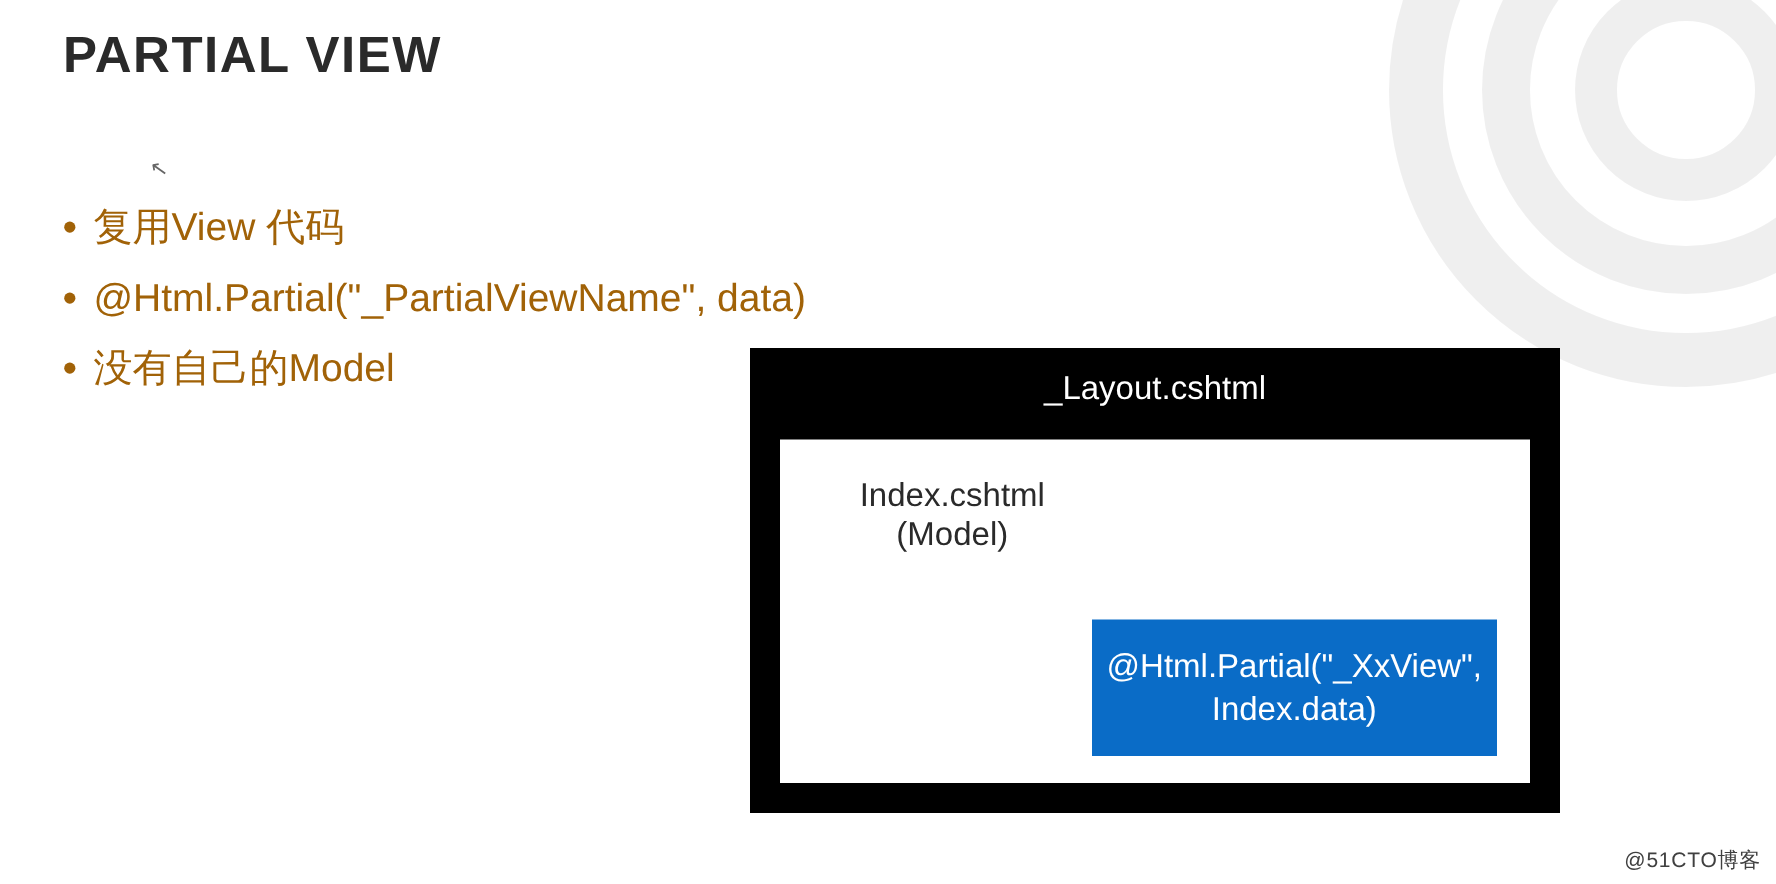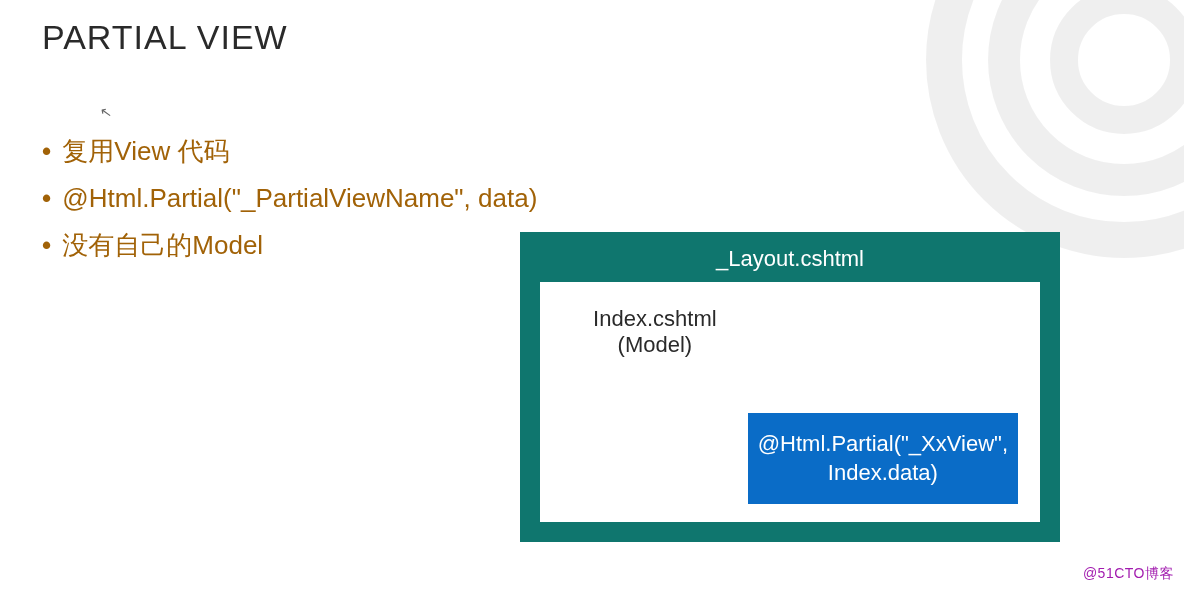--- a/index.html
+++ b/index.html
@@ -19,21 +19,21 @@
       height: 400px;
       opacity: 0.06;
       pointer-events: none;
     }
     .bg-swirl svg { width: 100%; height: 100%; }
     .title {
       position: absolute;
       top: 18px;
       left: 42px;
       font-size: 34px;
-      font-weight: 400;
+      font-weight: 700;
       letter-spacing: 1px;
       color: #2a2a2a;
     }
     .cursor {
       position: absolute;
       top: 104px;
       left: 100px;
       font-size: 14px;
       color: #666;
       transform: rotate(-10deg);
@@ -48,27 +48,28 @@
     }
     .bullets li { list-style: none; }
     .bullets li::before {
       content: "• ";
       font-weight: bold;
       margin-right: 4px;
     }
     .diagram {
       position: absolute;
       top: 232px;
-      left: 520px;
+      left: 500px;
       width: 540px;
       height: 310px;
-      background: #0f766e;
+      background: #000000;
       padding: 14px 20px 20px 20px;
       display: flex;
       flex-direction: column;
+      gap: 11px;
     }
     .layout-label {
       color: #ffffff;
       text-align: center;
       font-size: 22px;
       margin-bottom: 10px;
     }
     .index-box {
       flex: 1;
       background: #ffffff;
@@ -88,21 +89,21 @@
       text-align: center;
       font-size: 22px;
       padding: 16px 10px;
       line-height: 1.35;
     }
     .watermark {
       position: absolute;
       bottom: 6px;
       right: 10px;
       font-size: 14px;
-      color: #a21caf;
+      color: #404040;
       letter-spacing: 0.5px;
     }
   </style>
 </head>
 <body>
 
 <div class="bg-swirl">
   <svg viewBox="0 0 200 200">
     <circle cx="100" cy="100" r="90" fill="none" stroke="#000" stroke-width="18"></circle>
     <circle cx="100" cy="100" r="60" fill="none" stroke="#000" stroke-width="16"></circle>

